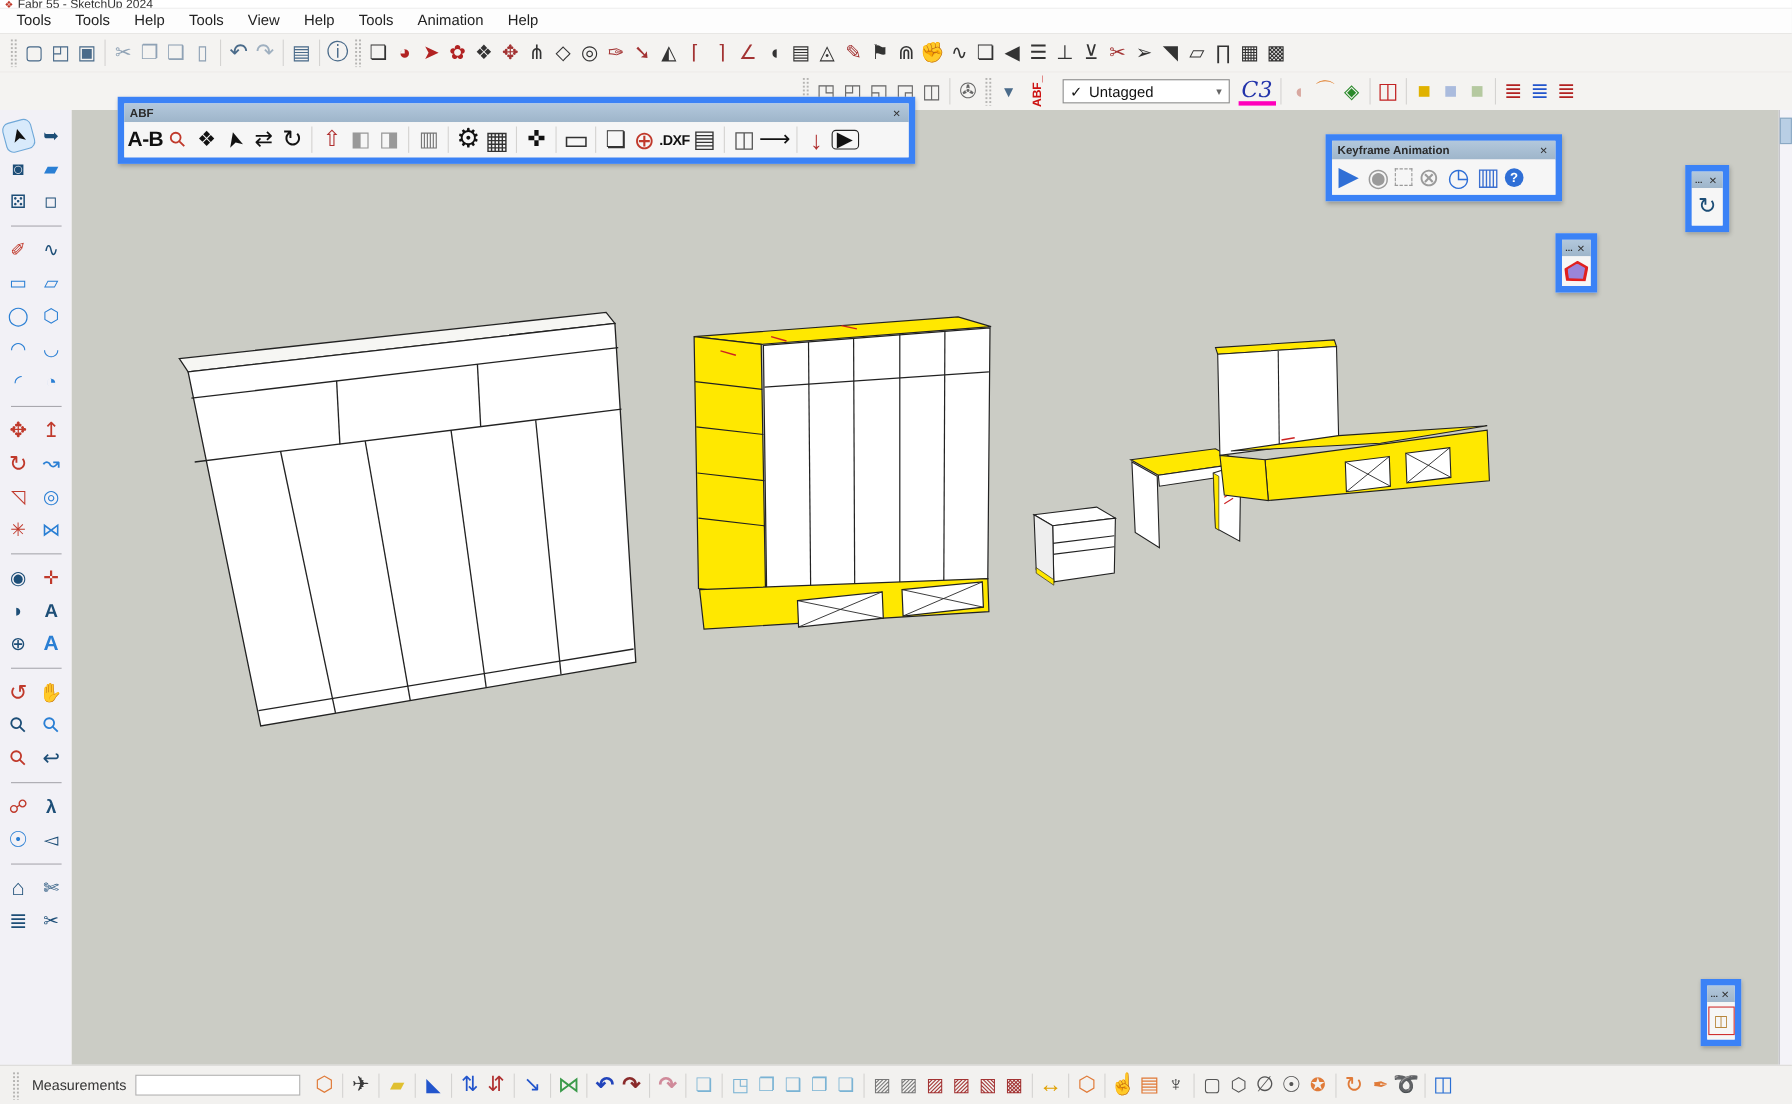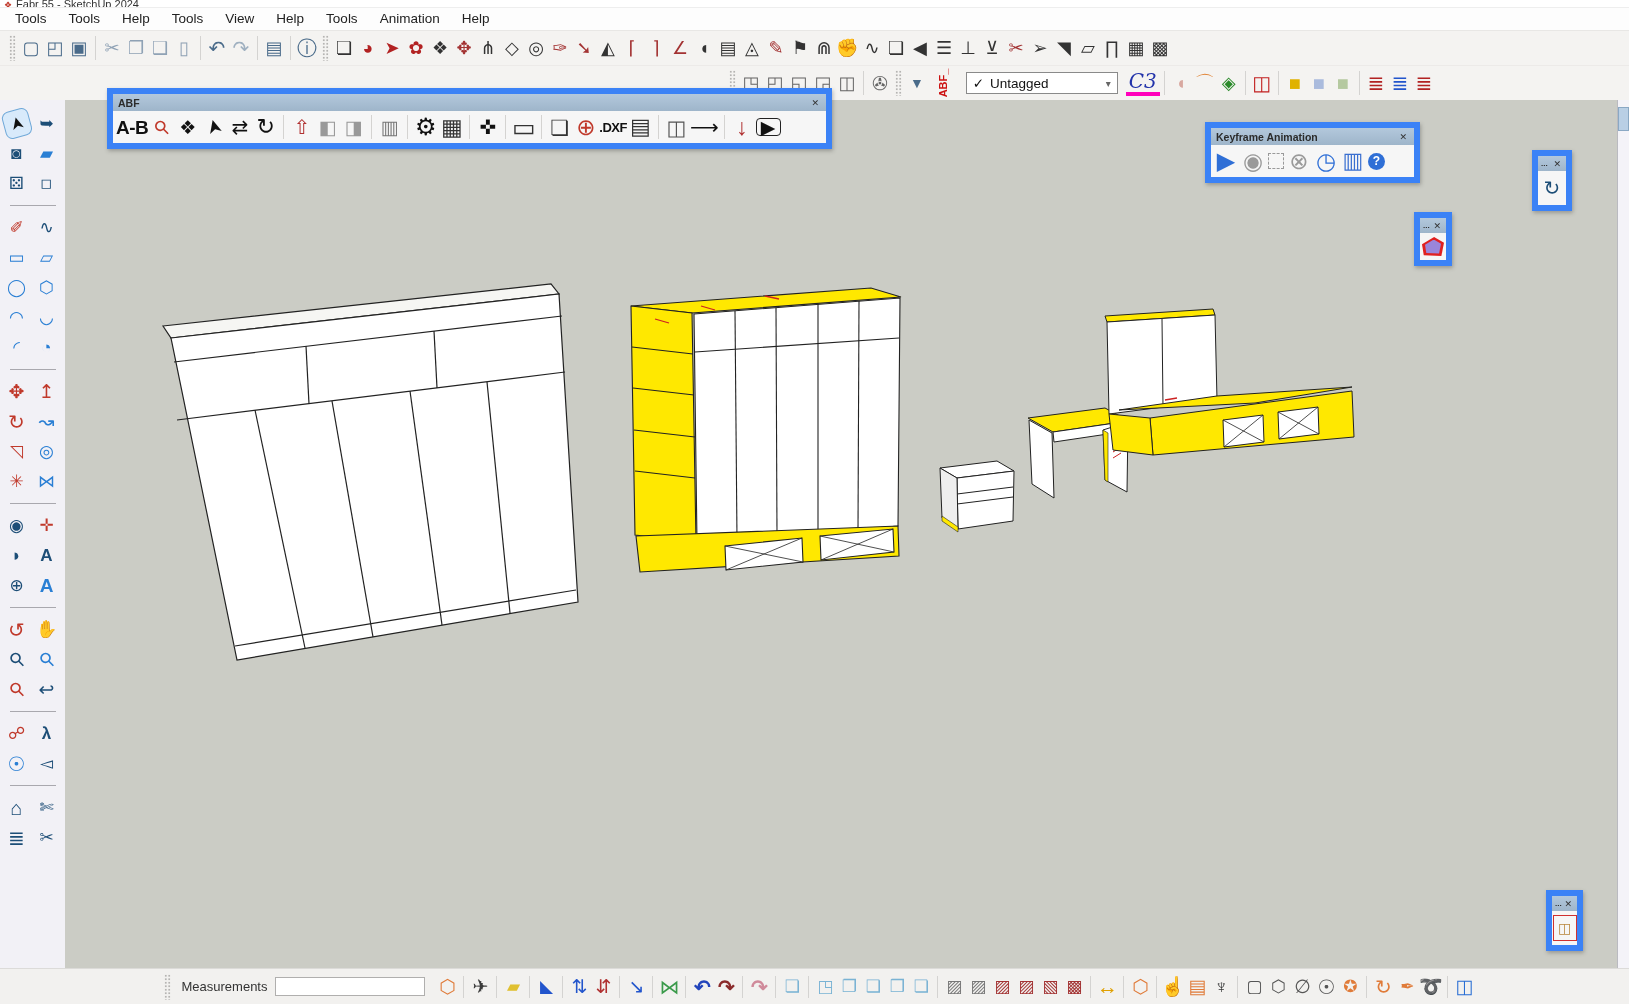--- a/index.html
+++ b/index.html
@@ -64,21 +64,21 @@
   
   #viewport { position:absolute; left:65px; top:100px; width:1552px; height:868px;
     background:var(--viewport_bg); z-index:1;}
   #viewport svg { width:100%; height:100%; display:block;}
   
   #righttray { position:absolute; right:0; top:100px; bottom:36px; width:12px; background:#f4f3f8;
     border-left:1px solid #babac0; z-index:5;}
   #righttray .blue { height:24px; margin-top:7px; background:#b9cfe5; border:1px solid #8aa8c4;}
   
   #statusbar { position:absolute; left:0; bottom:0; width:1629px; height:36px; background:#f2f1ef;
-    border-top:1px solid #dcdbd9; display:flex; align-items:center; padding-left:8px; z-index:20; overflow:hidden;justify-content:center;}
+    border-top:1px solid #dcdbd9; display:flex; align-items:center; padding-left:8px; z-index:20; overflow:hidden;}
   #statusbar .label { font-size:13px; color:#333; margin:0 8px; }
   #statusbar input { width:150px; height:19px; border:1px solid #b0afae; background:#fff; font-size:12px;
     padding:0 4px; margin-right:10px;}
   #statusbar .ticon { font-size:17px; }
   #statusbar .sep { height:22px; }
 </style>
 </head>
 <body>
 
 <div class="titlebar">

